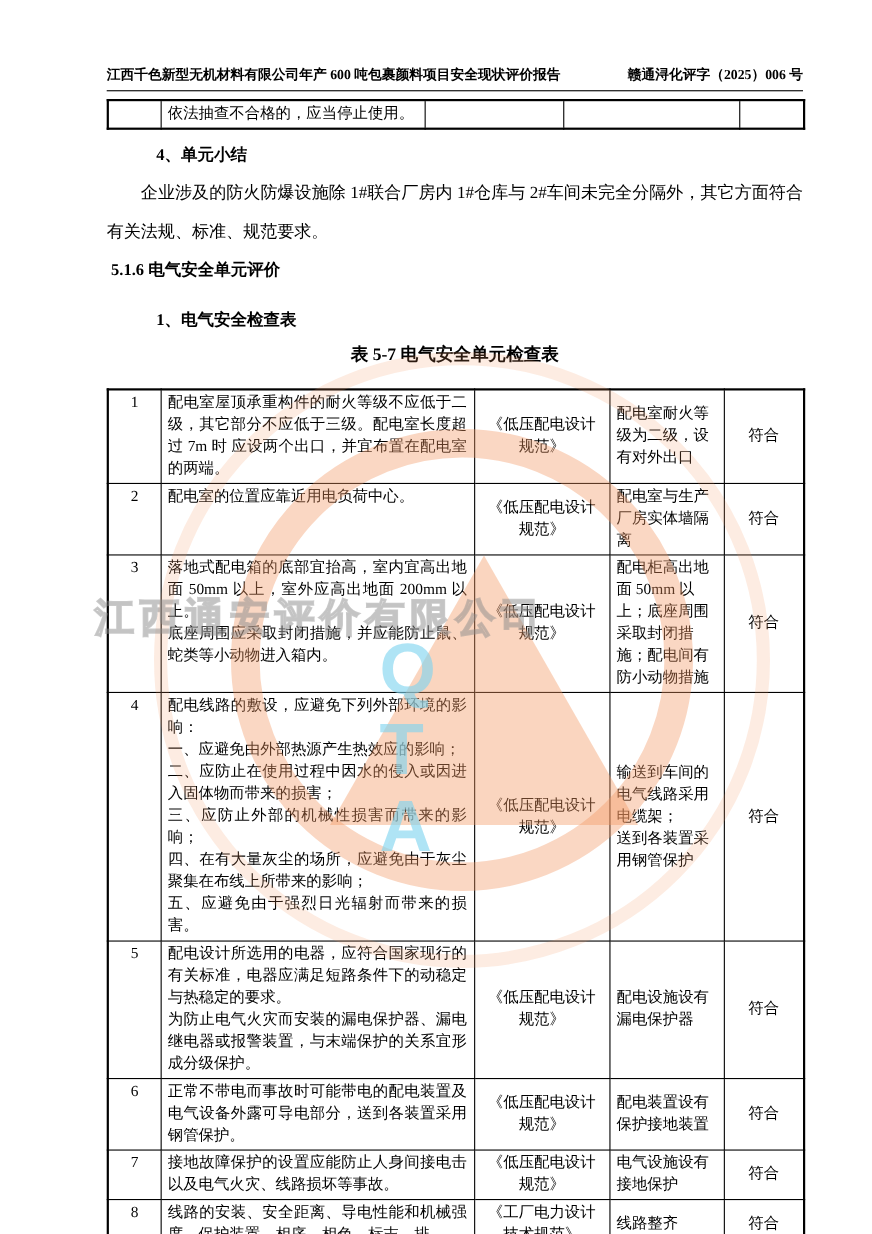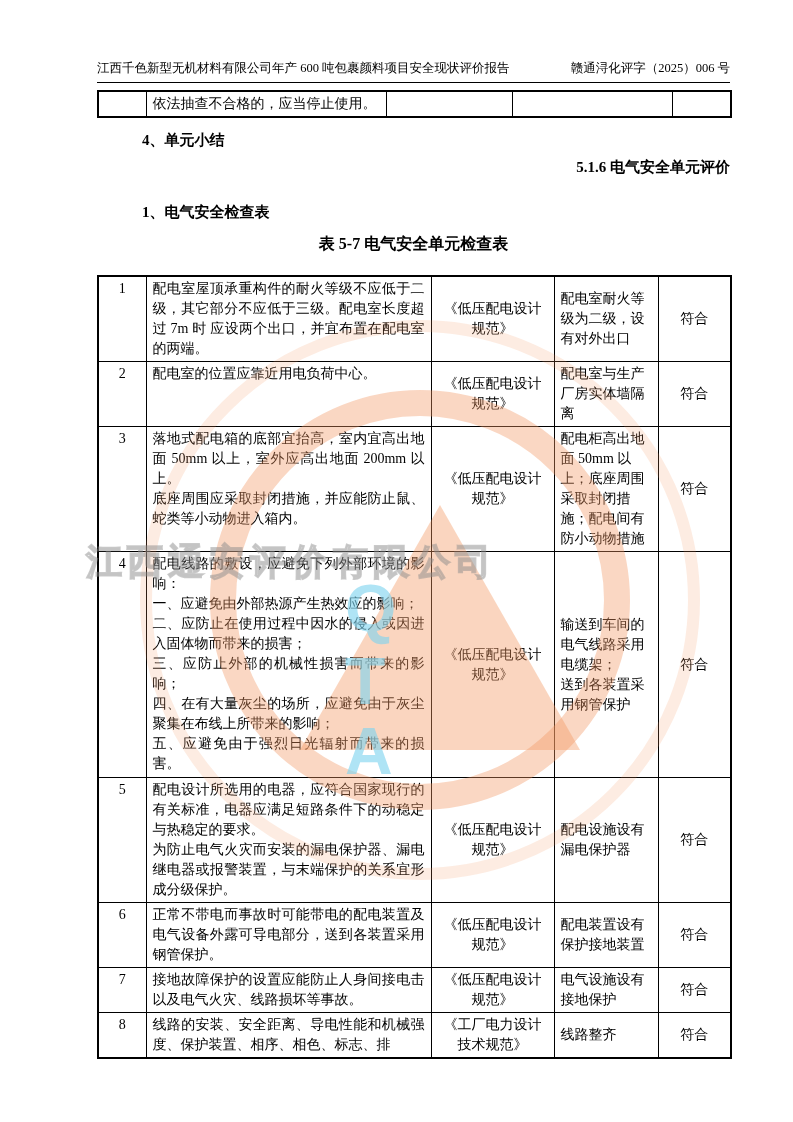--- a/index.html
+++ b/index.html
@@ -11,21 +11,21 @@
     overflow:hidden;
     font-family:"Liberation Serif","DejaVu Serif",serif;
     color:#000;
     box-sizing:border-box;
     padding:60px 63px 0 97px;
   }
   .content{position:relative;z-index:1;}
   
   .doc-header{
     display:flex;justify-content:space-between;align-items:flex-end;
-    font-size:12.5px;font-weight:normal;
+    font-size:12.5px;font-weight:bold;
     border-bottom:1px solid #000;
     padding-bottom:5px;
   }
   
   table{border-collapse:collapse;table-layout:fixed;width:633px;}
   table,td,th{border:1px solid #000;}
   table{border-width:2px;}
   td,th{padding:2px 6px;font-size:14px;line-height:20px;overflow:hidden;box-sizing:border-box;}
   .frag-table{margin-top:7px;}
   .frag-table td{height:24px;}
@@ -34,21 +34,21 @@
   .c-basis{width:123px;text-align:center;vertical-align:middle;}
   .c-situation{width:104px;text-align:left;vertical-align:middle;white-space:pre-line;}
   .c-conf{width:73px;text-align:center;vertical-align:middle;}
   .frag-no{width:48px;} .frag-content{width:240px;} .frag-b{width:126px;}
   .frag-s{width:160px;} .frag-c{width:59px;}
   th{font-weight:bold;text-align:center;height:24px;}
   
   .h-bold{font-weight:bold;font-size:15px;}
   .h-summary{margin:13px 0 0 45px;}
   .summary-par{font-size:15.5px;line-height:35px;text-indent:2em;margin:8px 0 0 0;text-align:justify;}
-  .h-516{margin:8px 0 0 4px;text-align:right;}
+  .h-516{margin:8px 0 0 4px;}
   .h-check{margin:26px 0 0 45px;}
   .table-title{text-align:center;font-weight:bold;font-size:16px;margin:12px 0 20px 0;}
   
   .watermark{position:absolute;inset:0;z-index:3;pointer-events:none;}
   .wm-ring{
     position:absolute;left:210px;top:390px;width:420px;height:420px;
     border:26px solid rgba(243,150,96,0.38);border-radius:50%;box-sizing:border-box;
   }
   .wm-ring2{
     position:absolute;left:140px;top:320px;width:560px;height:560px;
@@ -92,20 +92,21 @@
         <td class="frag-content">依法抽查不合格的，应当停止使用。</td>
         <td class="frag-b"></td>
         <td class="frag-s"></td>
         <td class="frag-c"></td>
       </tr>
     </tbody>
       </table>
 
     <div class="h-bold h-summary">4、单元小结</div>
 
+    <p class="summary-par">企业涉及的防火防爆设施除 1#联合厂房内 1#仓库与 2#车间未完全分隔外，其它方面符合有关法规、标准、规范要求。</p>
 
     <div class="h-bold h-516">5.1.6 电气安全单元评价</div>
 
     <div class="h-bold h-check">1、电气安全检查表</div>
 
     <div class="table-title">表 5-7 电气安全单元检查表</div>
 
     <table>
       <tbody>
       <tr style="height:80px">

